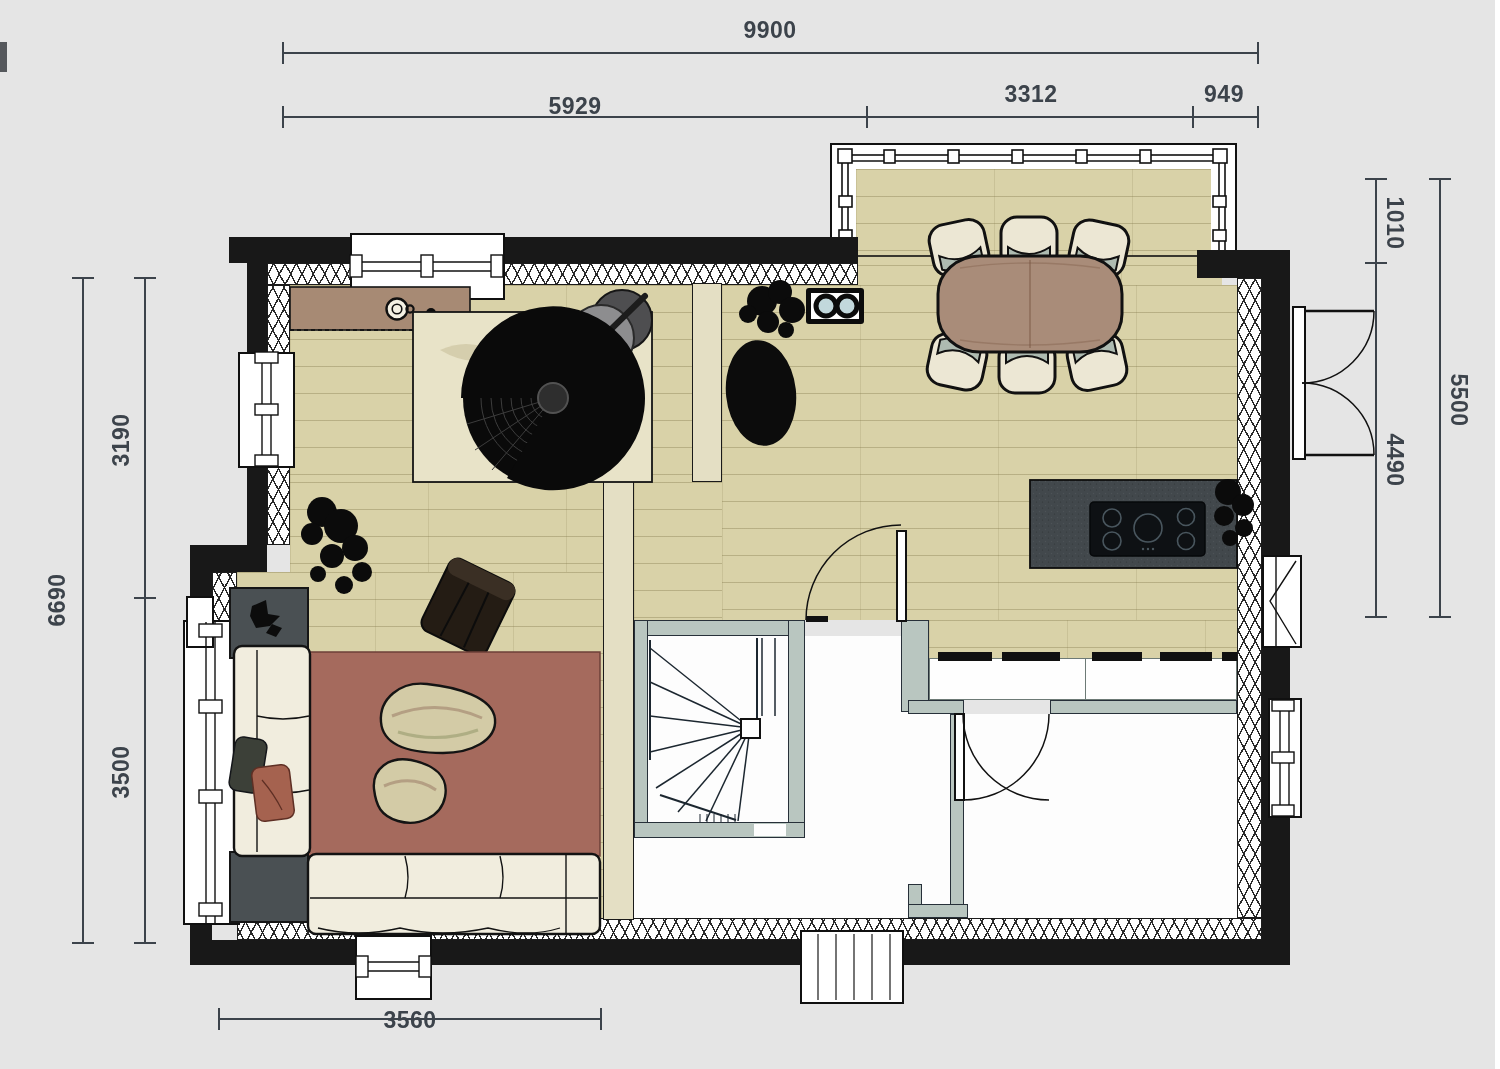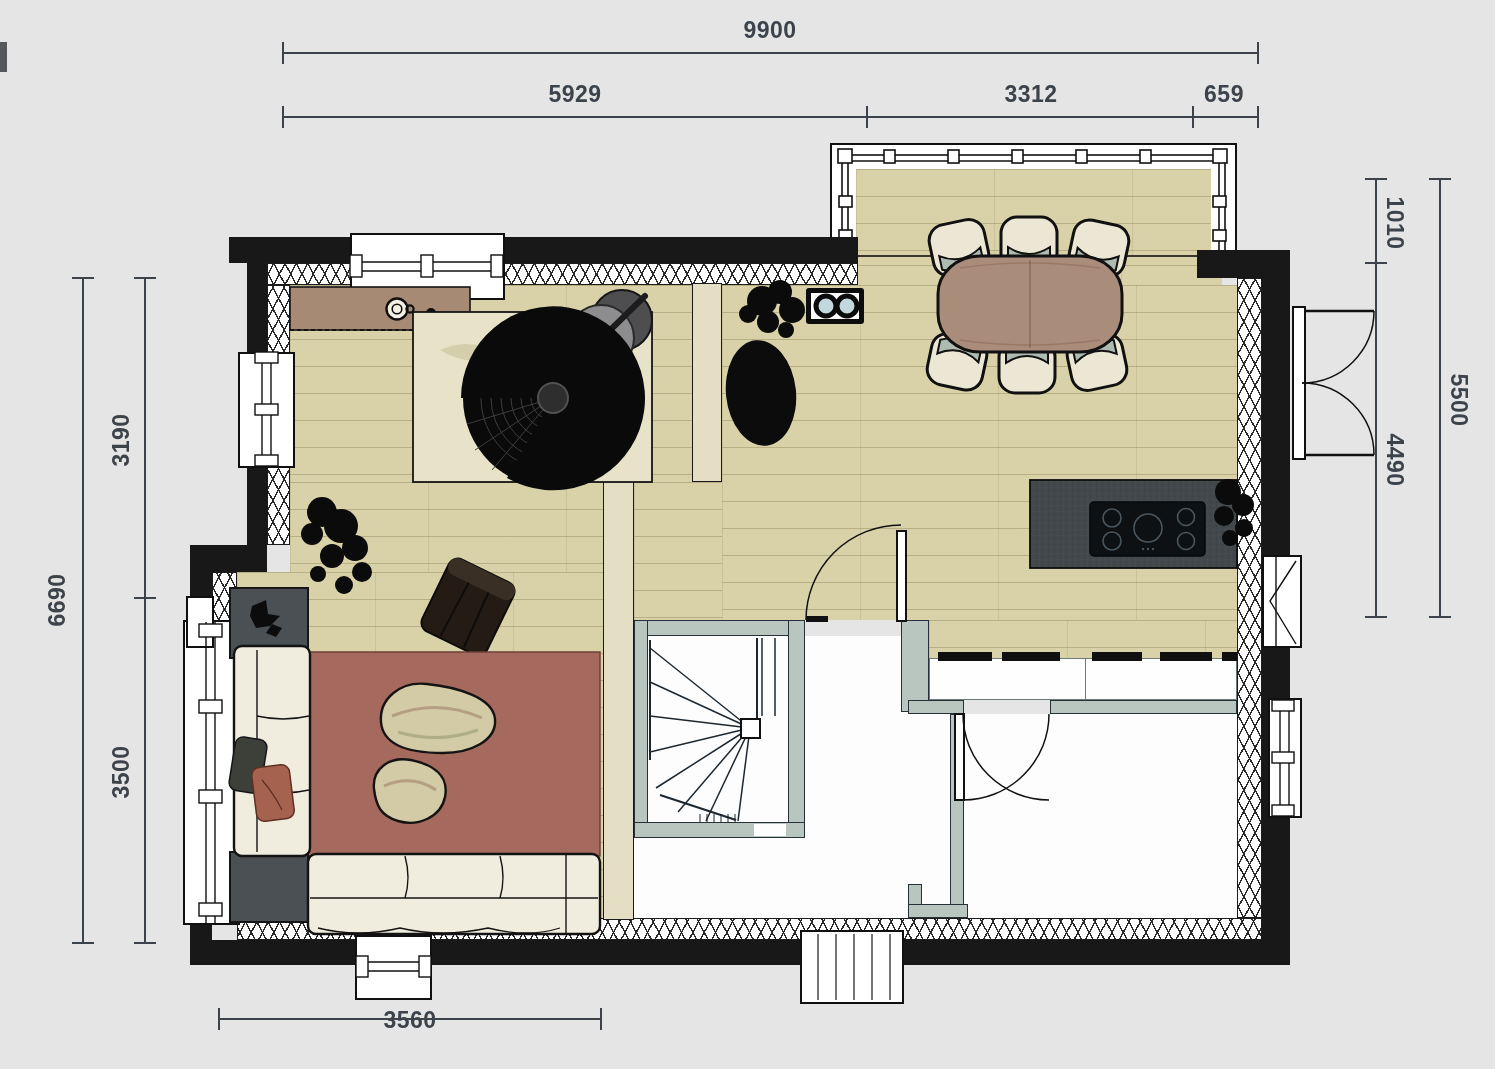--- a/index.html
+++ b/index.html
@@ -416,23 +416,23 @@
       <line x1="1440" y1="179" x2="1440" y2="617"></line>
       <line x1="1429" y1="179" x2="1451" y2="179"></line>
         <line x1="1429" y1="617" x2="1451" y2="617"></line>
       <line x1="219" y1="1019" x2="601" y2="1019"></line>
       <line x1="219" y1="1008" x2="219" y2="1030"></line>
         <line x1="601" y1="1008" x2="601" y2="1030"></line>
     </g>
   </svg>
 
   <div class="dim" style="left:770px;top:30px;">9900</div>
-  <div class="dim" style="left:575px;top:94px;">5929</div>
+  <div class="dim" style="left:575px;top:106px;">5929</div>
   <div class="dim" style="left:1031px;top:94px;">3312</div>
-  <div class="dim" style="left:1224px;top:94px;">659</div>
+  <div class="dim" style="left:1224px;top:94px;">949</div>
   <div class="dim rotL" style="left:57px;top:600px;">6690</div>
   <div class="dim rotL" style="left:121px;top:440px;">3190</div>
   <div class="dim rotL" style="left:121px;top:772px;">3500</div>
   <div class="dim rotR" style="left:1394px;top:223px;">1010</div>
   <div class="dim rotR" style="left:1394px;top:460px;">4490</div>
   <div class="dim rotR" style="left:1458px;top:400px;">5500</div>
   <div class="dim" style="left:410px;top:1020px;">3560</div>
 
 </div>
 

